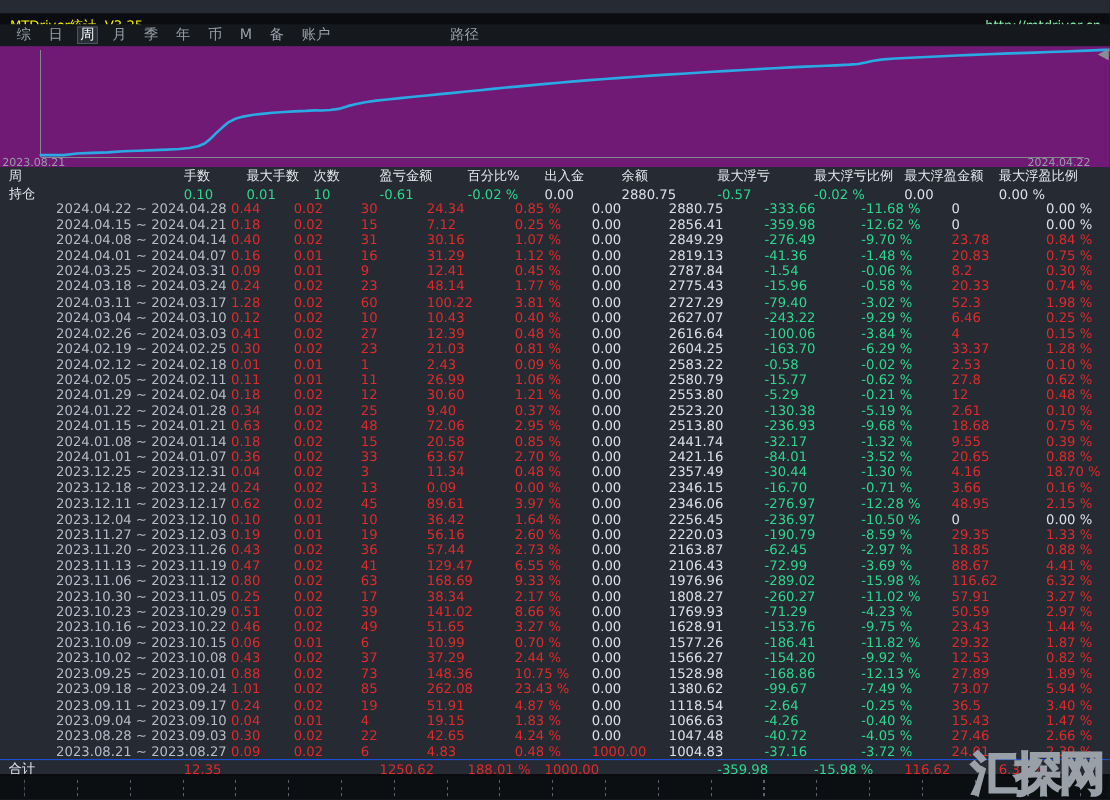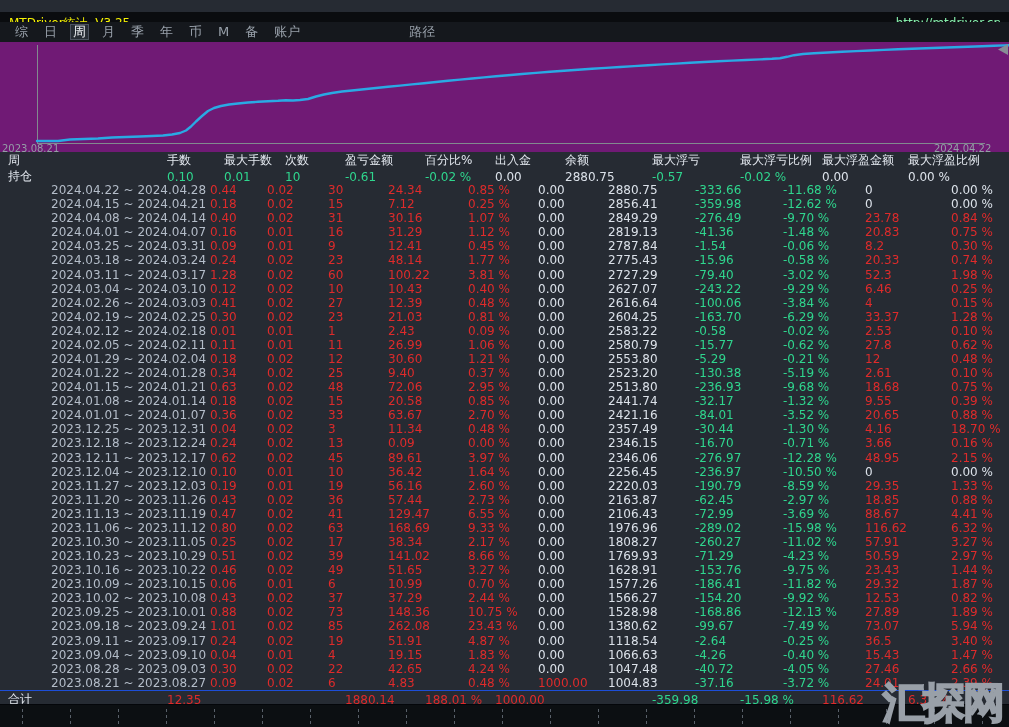--- a/index.html
+++ b/index.html
@@ -617,21 +617,21 @@
           <span class="c-green">-3.72 %</span>
           <span class="c-red">24.01</span>
           <span class="c-red">2.39 %</span>
         </div>
       </div>
     <div id="totalrow" class="trow">
         <span class="c-head">合计</span>
         <span class="c-red">12.35</span>
         <span class="c-red"></span>
         <span class="c-red"></span>
-        <span class="c-red">1880.14</span>
+        <span class="c-red">1250.62</span>
         <span class="c-red">188.01 %</span>
         <span class="c-red">1000.00</span>
         <span class="c-white"></span>
         <span class="c-green">-359.98</span>
         <span class="c-green">-15.98 %</span>
         <span class="c-red">116.62</span>
         <span class="c-red">6.32 %</span>
       </div>
   </div>
 

